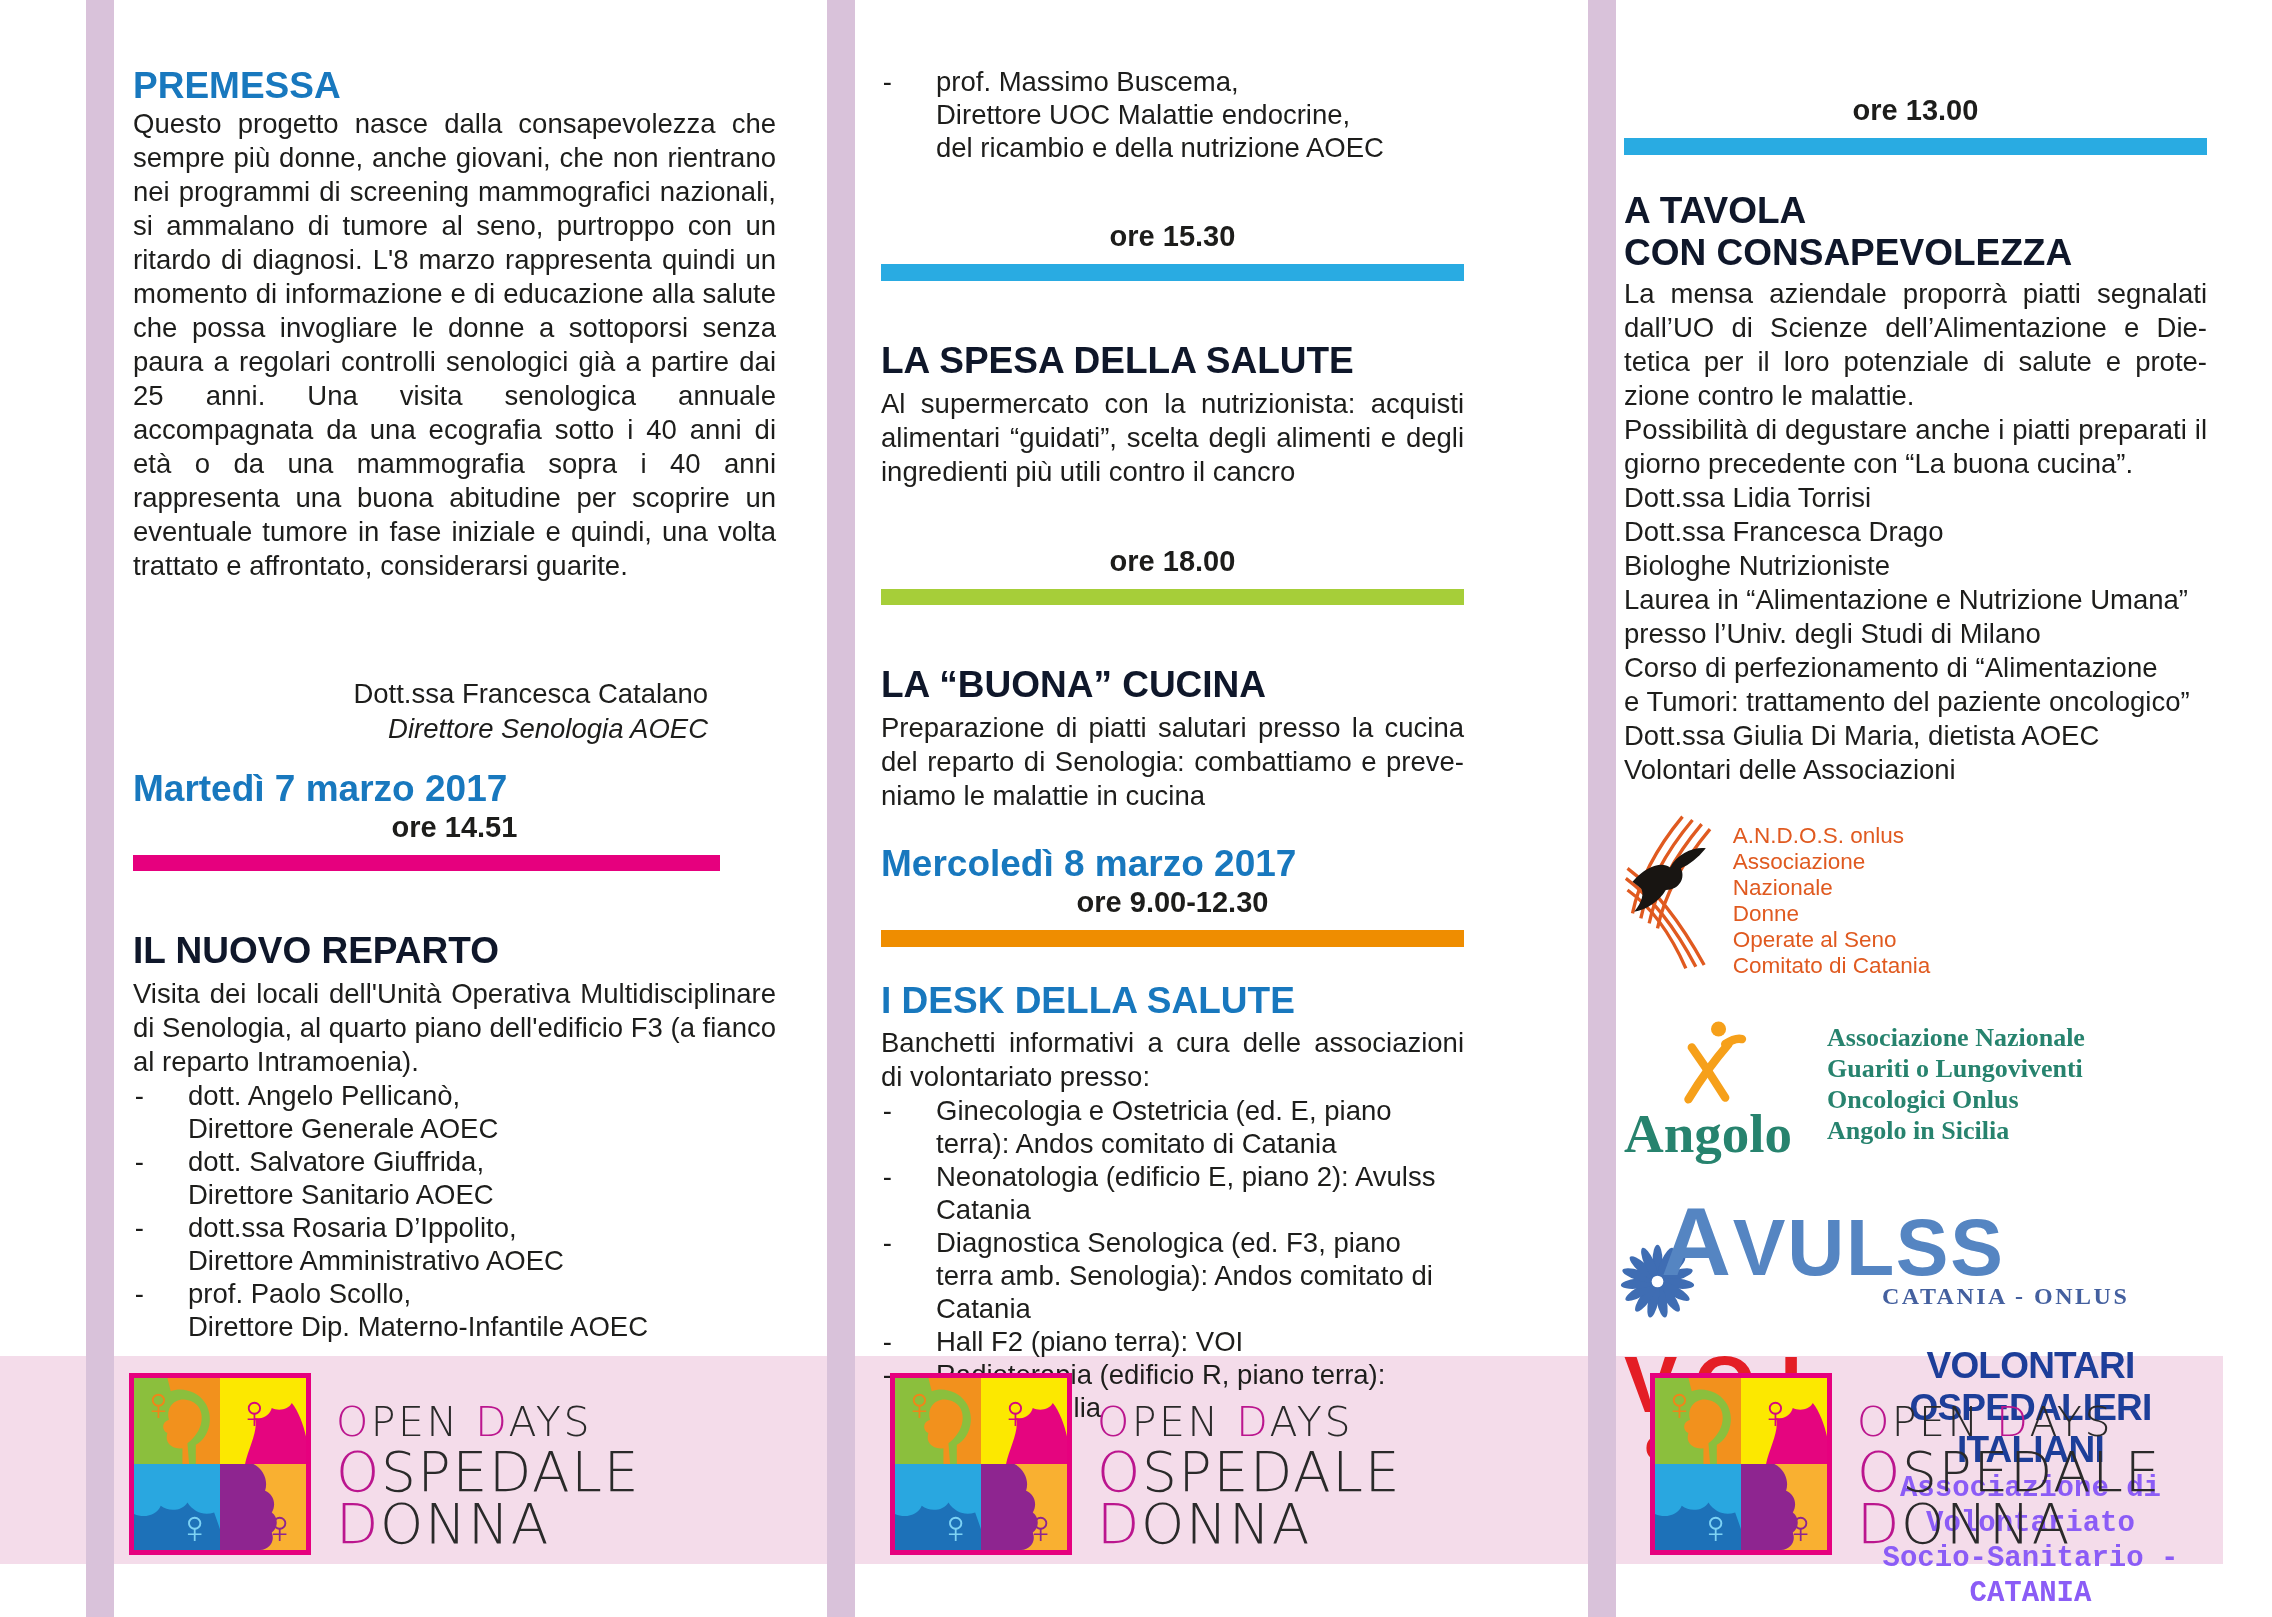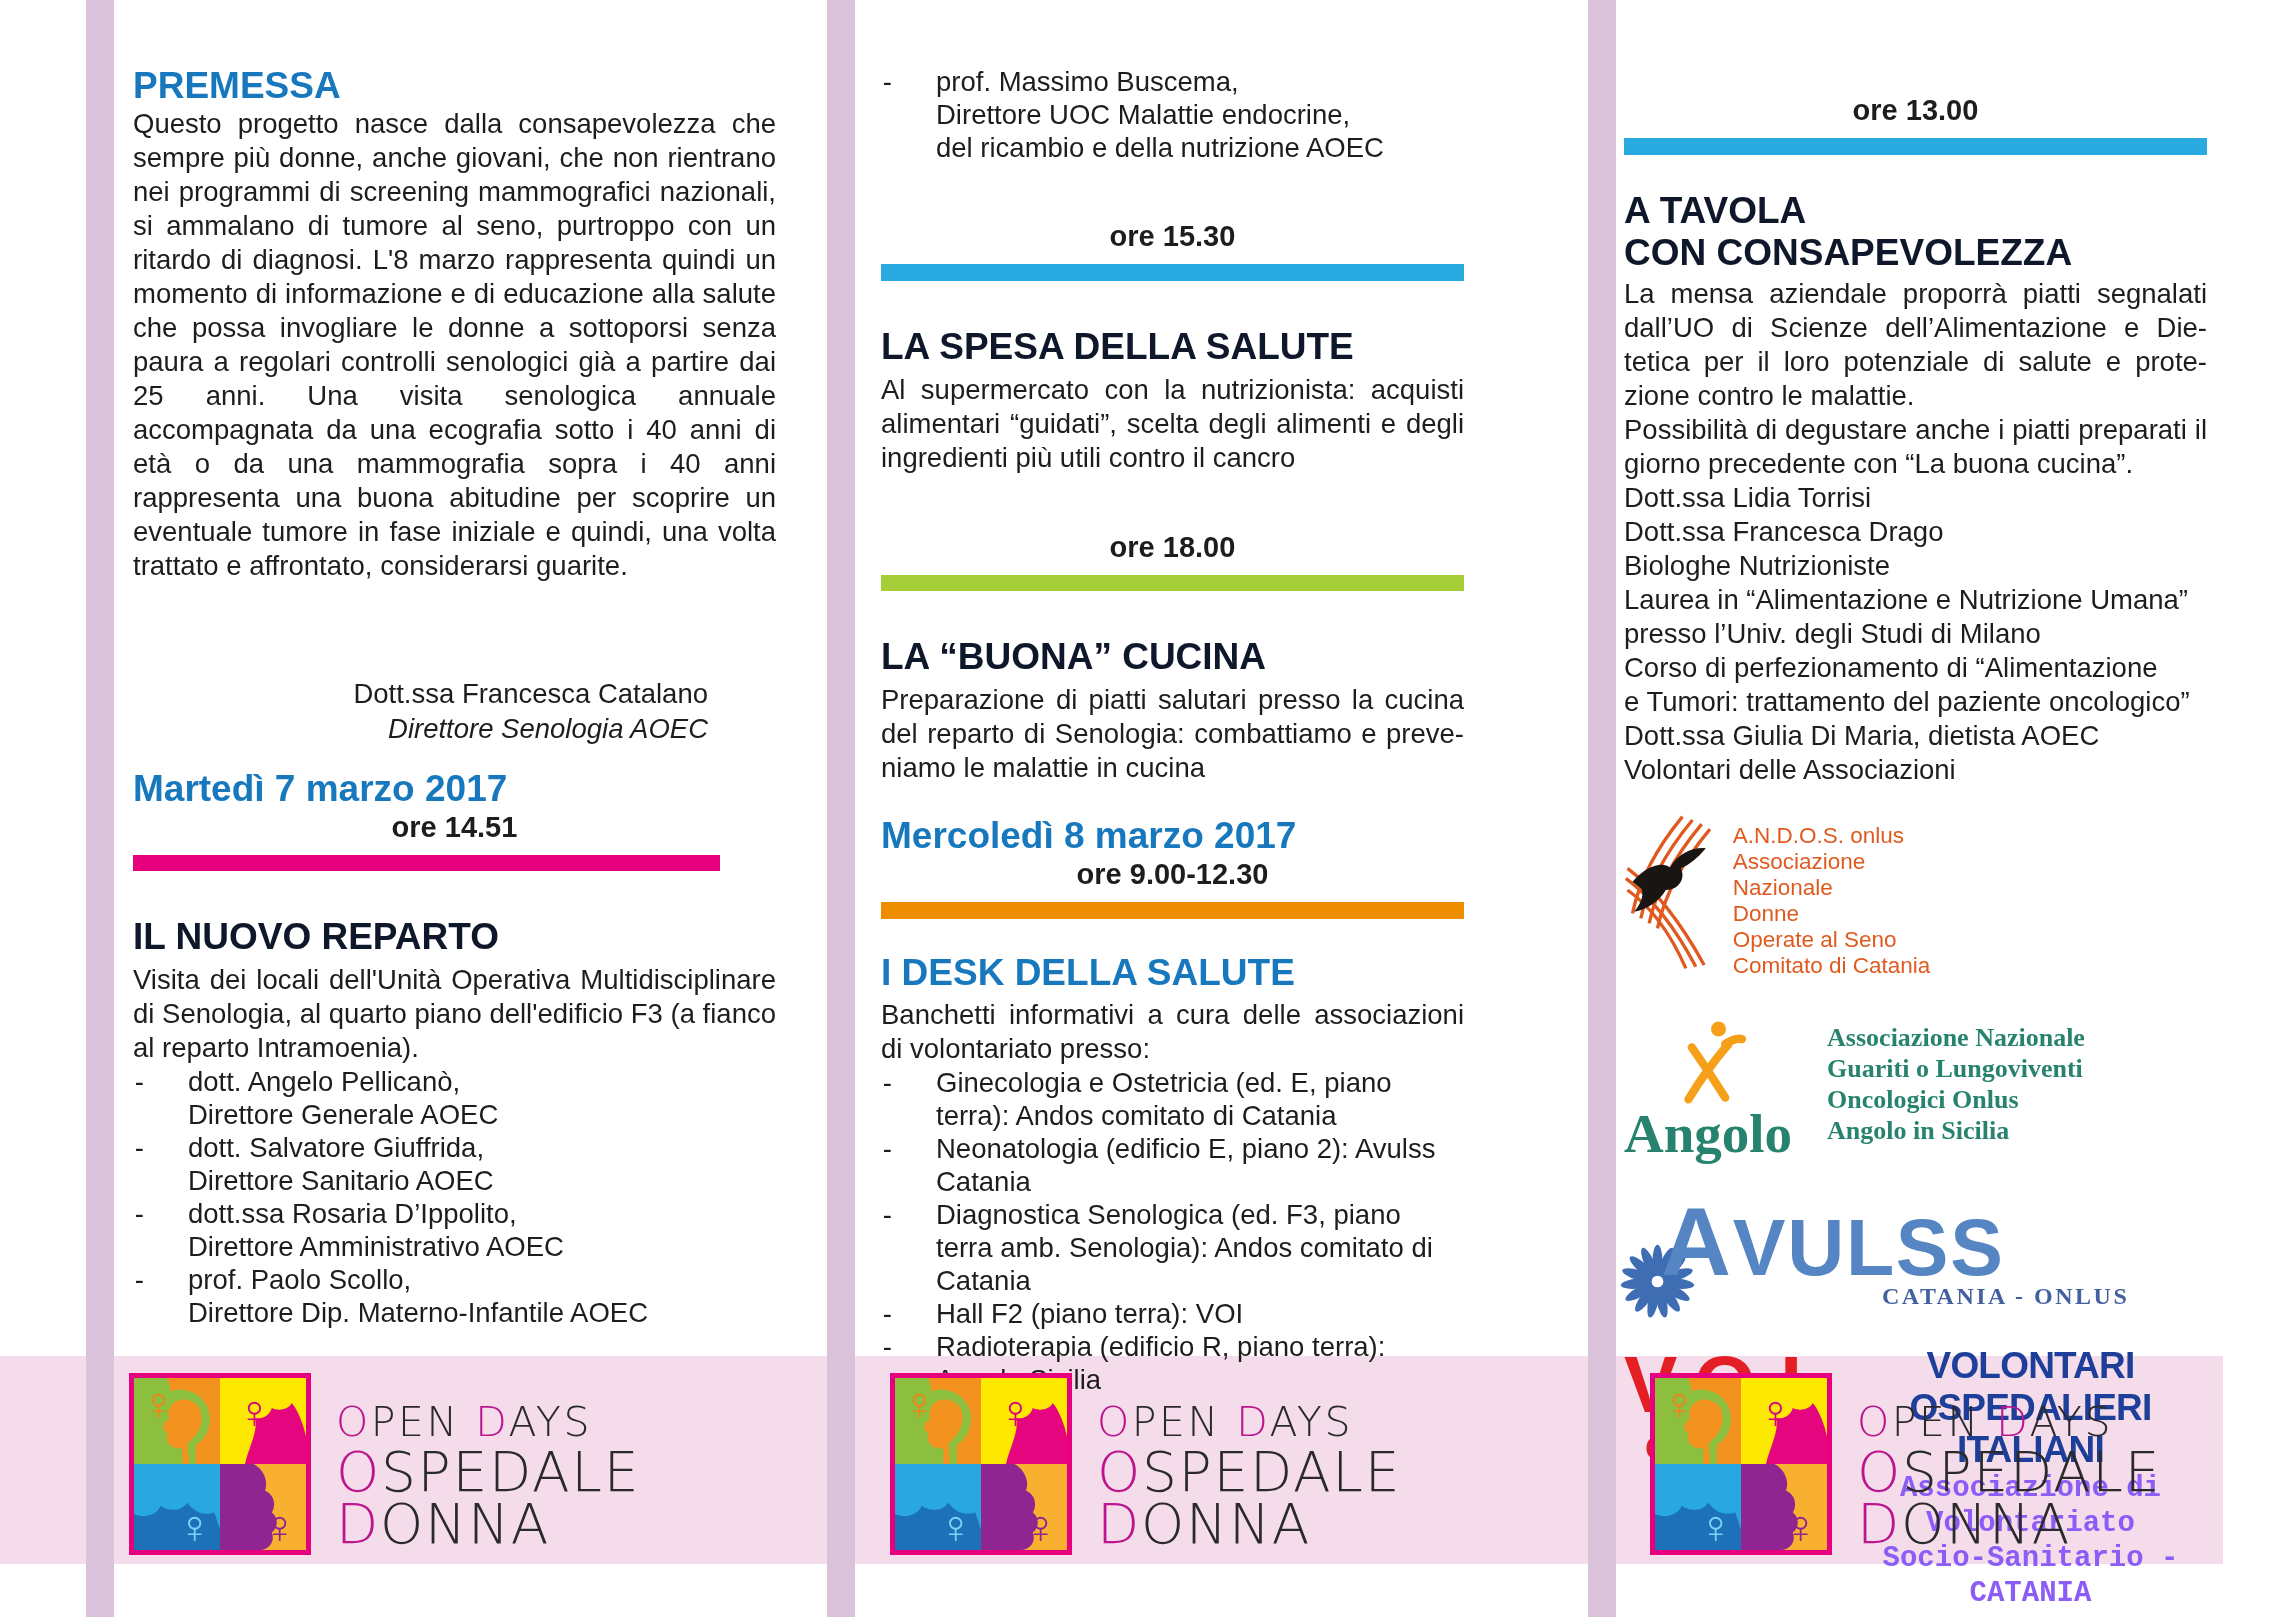--- a/index.html
+++ b/index.html
@@ -20,21 +20,21 @@
   .plain{font-size:27.5px;line-height:34px;}
   .rule{height:16.7px;margin-top:10px;}
   .rule.magenta{width:587px;background:var(--magenta,#e6007e);}
   .rule.cyan{width:583px;background:var(--cyan,#29abe2);}
   .rule.green{width:583px;background:var(--green,#a6ce39);}
   .rule.orange{width:583px;background:var(--orange,#ef8d00);}
 
   .signoff{margin-top:93px;text-align:right;padding-right:68px;font-size:27.5px;line-height:35px;}
   .signoff .role{font-style:italic;}
   .date{margin-top:21.7px;}
-  .sect{margin-top:45px;margin-bottom:5px;}
+  .sect{margin-top:59px;margin-bottom:5px;}
   .li{position:relative;padding-left:55px;font-size:27.5px;line-height:33px;}
   .li .dash{position:absolute;left:1.7px;}
   .speakers{margin-top:0;}
 
   #col2 .ore1{margin-top:55px}
   #col2 .date{margin-top:30px}
   #col2 .desktitle{margin-top:33px;margin-bottom:4px}
   #col2 .desks .li{margin-top:0;}
 
   #col3{padding-top:28px;}

